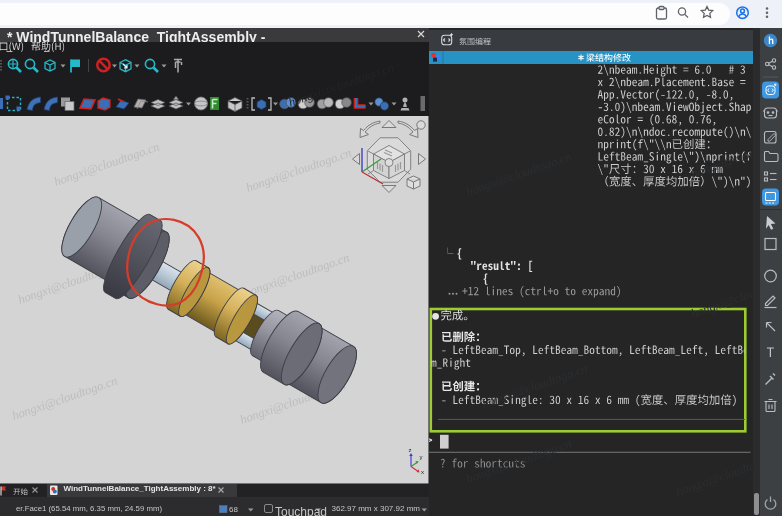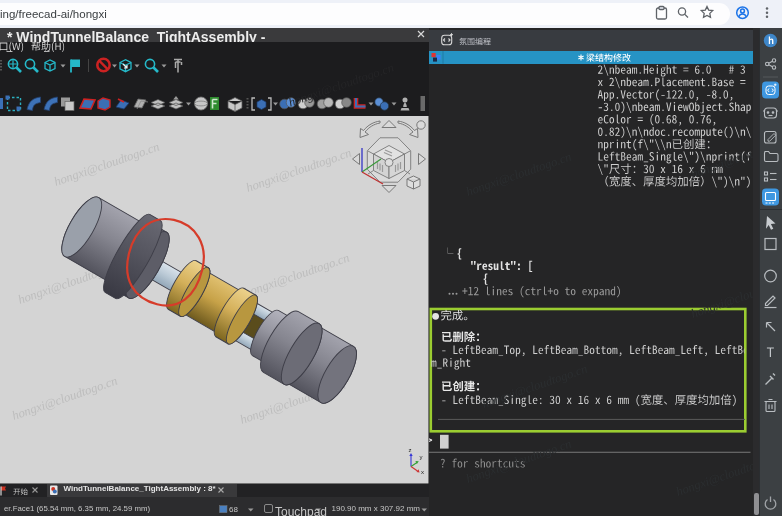--- a/index.html
+++ b/index.html
@@ -1,19 +1,18 @@
 <!DOCTYPE html>
 <html><head><meta charset="utf-8"><style>
 html,body{margin:0;padding:0;width:782px;height:516px;overflow:hidden;background:#141414;font-family:"Liberation Sans",sans-serif;}
 *{box-sizing:border-box}
 .abs{position:absolute}
 </style></head><body>
 <div class="abs" style="left:0;top:0;width:782px;height:28px;background:#eef1f8">
 <div class="abs" style="left:-20px;top:2.5px;width:750px;height:22px;border-radius:11px;background:#fdfdfe"></div>
-<div class="abs" style="left:0;top:0;width:140px;height:28px;font-size:11.5px;color:#3c4043;line-height:28px">ing/freecad-ai/hongxi</div>
 <svg style="position:absolute;left:0px;top:0px" width="782" height="28" viewBox="0 0 782 28">
       <g fill="none" stroke="#5f6368" stroke-width="1.3">
         <rect x="656.5" y="8" width="10" height="11" rx="1.5"></rect>
         <rect x="659" y="6.5" width="5" height="3" rx="1" fill="#eef1f8"></rect>
         <circle cx="682" cy="11.5" r="3.6"></circle>
         <path d="M684.6 14.1L688 17.5"></path>
         <path d="M707 6.5l1.7 3.6 4 .5-2.9 2.8.7 4-3.5-1.9-3.5 1.9.7-4-2.9-2.8 4-.5z"></path>
       </g>
       <g stroke="#1a73e8" fill="none" stroke-width="1.5">
         <circle cx="742.5" cy="12.7" r="5.8"></circle>
@@ -219,31 +218,31 @@
     <path d="M1 2.5v9" stroke="#d8d8d8" stroke-width="1.2"></path>
     <path d="M17.9 5.2V7.4H15.8V7V5.2ZM13.4 7.4V7.9H15.2C15.1 8.9 14.7 9.9 13.4 10.7C13.6 10.8 13.8 11 13.9 11.1C15.2 10.3 15.6 9.1 15.7 7.9H17.9V11.1H18.4V7.9H20.1V7.4H18.4V5.2H19.9V4.7H13.7V5.2H15.2V7L15.2 7.4ZM24 8V11.1H24.5V10.8H26.7V11.1H27.3V8ZM24.5 10.3V8.6H26.7V10.3ZM23.7 7.4C23.9 7.4 24.3 7.3 27 7.1C27.1 7.3 27.2 7.5 27.3 7.6L27.8 7.4C27.5 6.8 27 5.9 26.5 5.3L26.1 5.5C26.3 5.8 26.6 6.2 26.8 6.6L24.4 6.8C24.9 6.1 25.4 5.2 25.8 4.4L25.2 4.2C24.8 5.1 24.2 6.2 24 6.4C23.8 6.7 23.7 6.9 23.5 6.9C23.6 7.1 23.7 7.3 23.7 7.4ZM22 6.3H22.9C22.8 7.2 22.6 8 22.4 8.7C22.1 8.5 21.8 8.3 21.6 8.1C21.7 7.6 21.9 6.9 22 6.3ZM21 8.3C21.4 8.6 21.8 8.9 22.1 9.2C21.8 9.9 21.3 10.3 20.8 10.6C20.9 10.7 21.1 10.9 21.1 11.1C21.7 10.7 22.2 10.2 22.5 9.6C22.8 9.8 23.1 10.1 23.2 10.3L23.6 9.9C23.4 9.6 23.1 9.3 22.8 9.1C23.1 8.2 23.3 7.1 23.4 5.8L23.1 5.7L23 5.7H22.1C22.2 5.2 22.3 4.7 22.4 4.3L21.8 4.2C21.8 4.7 21.7 5.2 21.6 5.7H20.8V6.3H21.5C21.3 7 21.2 7.8 21 8.3Z" fill="#d0d0d0"></path>
     <path d="M32.5 3.5l5 5m0-5l-5 5" stroke="#999" stroke-width="1.1" fill="none"></path>
     <rect x="50" y="1.5" width="7.5" height="9.5" rx="1" fill="#e8e8e8"></rect>
     <circle cx="53.2" cy="5" r="2" fill="#cc3322"></circle>
     <circle cx="54.8" cy="7.5" r="2" fill="#3b6fb5"></circle>
     <path d="M218.5 3.5l5 5m0-5l-5 5" stroke="#aaa" stroke-width="1.1" fill="none"></path>
   </svg>
 <div class="abs" style="left:63.5px;top:484px;font-size:8px;font-weight:bold;color:#e5e5e5">WindTunnelBalance_TightAssembly : 8*</div>
 <div class="abs" style="left:0;top:497px;width:429px;height:19px;background:#2c2c2e"></div>
-<div class="abs" style="left:4px;top:503.5px;font-size:7.8px;color:#c6c6c6">er.Face1 (65.54 mm, 6.35 mm, 24.59 mm)</div>
+<div class="abs" style="left:16px;top:503.5px;font-size:7.8px;color:#c6c6c6">er.Face1 (65.54 mm, 6.35 mm, 24.59 mm)</div>
 <svg style="position:absolute;left:0px;top:497px" width="429" height="19" viewBox="0 0 429 19">
     <rect x="219.5" y="8.7" width="7.5" height="7" fill="#4a80c0" stroke="#777" stroke-width="0.5"></rect>
     <path d="M248 11.5h5.5l-2.75 3z" fill="#999"></path>
     <rect x="264.5" y="7.5" width="8" height="8" rx="1.5" fill="none" stroke="#8a8a8a" stroke-width="1"></rect>
     <path d="M315.5 11.5h5.5l-2.75 3z" fill="#999"></path>
     <path d="M421.5 11.5h5.5l-2.75 3z" fill="#999"></path>
   </svg>
 <div class="abs" style="left:229px;top:504.5px;font-size:8px;color:#c6c6c6">68</div>
 <div class="abs" style="left:275px;top:504.5px;font-size:12px;color:#c6c6c6">Touchpad</div>
-<div class="abs" style="left:331.5px;top:504px;font-size:8px;color:#c6c6c6">190.90 mm x 307.92 mm</div>
+<div class="abs" style="left:331.5px;top:504px;font-size:8px;color:#c6c6c6">362.97 mm x 307.92 mm</div>
 <div class="abs" style="left:429px;top:28px;width:330px;height:488px;background:#252526"></div>
 <div class="abs" style="left:429px;top:30px;width:324px;height:21px;background:#383b40"></div>
 <svg style="position:absolute;left:429px;top:28px" width="324" height="23" viewBox="0 0 324 23">
     <g fill="none" stroke="#d8d8d8" stroke-width="1.1">
       <rect x="12.7" y="7.3" width="10" height="9.4" rx="2.8"></rect>
       <path d="M16 10.5l-1.5 1.5 1.5 1.5M19.5 10.5l1.5 1.5-1.5 1.5"></path>
       <path d="M22.5 5.2v3M21 6.7h3" stroke-width="1"></path>
     </g>
     <path d="M32 11.4V11.9H36.9V11.4ZM32.1 9.8C31.7 10.6 31.1 11.4 30.3 11.9C30.5 12 30.7 12.2 30.9 12.3C31.3 11.9 31.8 11.5 32.2 10.9H37.5V10.4H32.5C32.6 10.3 32.6 10.1 32.7 9.9ZM34.1 13.1 33.6 13.2C34 14 34.8 14.7 35.5 15C35.6 14.9 35.7 14.7 35.8 14.6C36 16.1 36.3 17.1 37.1 17.1C37.5 17.1 37.7 16.7 37.7 15.7C37.6 15.7 37.4 15.5 37.3 15.4C37.3 16.1 37.2 16.5 37.1 16.5C36.5 16.5 36.4 14.5 36.3 12.4H31.2V12.9H35.7C35.8 13.5 35.8 14.1 35.8 14.6C35.1 14.3 34.4 13.7 34.1 13.1ZM32.3 13.1C31.9 13.7 31.2 14.3 30.5 14.7C30.6 14.7 30.8 14.9 30.9 15C31.1 14.9 31.3 14.8 31.5 14.6V15.1H32.3C32.2 15.9 31.8 16.4 30.7 16.7C30.8 16.8 31 17 31 17.1C32.3 16.7 32.7 16.1 32.9 15.1H34.1C34.1 16 34 16.4 33.9 16.5C33.9 16.5 33.8 16.5 33.7 16.5C33.6 16.5 33.3 16.5 33 16.5C33 16.6 33.1 16.8 33.1 17C33.4 17 33.8 17 34 17C34.2 17 34.3 16.9 34.4 16.8C34.6 16.6 34.6 16.1 34.7 14.8C34.7 14.8 34.7 14.6 34.7 14.6H31.6C32 14.2 32.5 13.8 32.8 13.2ZM39.8 11.5V12H41.7V12.7H40.1V13.1H41.7V13.8H39.7V14.3H41.7V16H42.2V14.3H43.7C43.7 14.8 43.6 15 43.5 15.1C43.5 15.1 43.4 15.1 43.3 15.1C43.2 15.1 42.9 15.1 42.7 15.1C42.7 15.2 42.8 15.4 42.8 15.6C43.1 15.6 43.4 15.6 43.5 15.6C43.7 15.6 43.8 15.5 44 15.4C44.1 15.3 44.2 14.9 44.3 14.1C44.3 14 44.3 13.8 44.3 13.8H42.2V13.1H43.9V12.7H42.2V12H44.2V11.5H42.2V10.9H41.7V11.5ZM38.7 10.1V17.1H39.2V16.7H44.8V17.1H45.4V10.1ZM39.2 16.2V10.6H44.8V16.2ZM46.3 16.1 46.5 16.6C47.1 16.4 48 16 48.8 15.7L48.7 15.2C47.8 15.5 46.9 15.9 46.3 16.1ZM46.5 13.1C46.6 13.1 46.8 13 47.6 12.9C47.3 13.4 47.1 13.8 46.9 14C46.7 14.3 46.5 14.5 46.4 14.5C46.4 14.7 46.5 14.9 46.5 15C46.7 14.9 46.9 14.9 48.7 14.5C48.7 14.3 48.7 14.1 48.7 14L47.3 14.2C47.9 13.5 48.5 12.6 48.9 11.7L48.4 11.4C48.3 11.8 48.1 12.1 48 12.4L47.1 12.5C47.5 11.8 48 10.9 48.3 10L47.7 9.8C47.4 10.7 46.9 11.8 46.7 12.1C46.6 12.3 46.4 12.5 46.3 12.6C46.4 12.7 46.5 13 46.5 13.1ZM51 13.7V14.9H50.3V13.7ZM51.4 13.7H52V14.9H51.4ZM49.8 13.2V17.1H50.3V15.4H51V16.9H51.4V15.4H52V16.9H52.4V15.4H53V16.6C53 16.6 52.9 16.6 52.9 16.6C52.8 16.6 52.7 16.6 52.5 16.6C52.6 16.8 52.6 16.9 52.6 17.1C52.9 17.1 53.1 17.1 53.3 17C53.4 16.9 53.4 16.8 53.4 16.6V13.2L53 13.2ZM52.4 13.7H53V14.9H52.4ZM50.8 9.9C51 10.1 51.1 10.4 51.2 10.6H49.3V12.4C49.3 13.6 49.2 15.4 48.5 16.7C48.6 16.7 48.9 16.9 49 17C49.7 15.7 49.9 13.8 49.9 12.5H53.4V10.6H51.8C51.7 10.4 51.6 10 51.4 9.7ZM49.9 11.2H52.8V12H49.9ZM58.3 10.6H60.7V12.1H58.3ZM57.7 10.1V12.6H61.3V10.1ZM57.6 14.8V15.3H59.2V16.4H57V16.9H61.7V16.4H59.7V15.3H61.4V14.8H59.7V13.9H61.5V13.3H57.4V13.9H59.2V14.8ZM56.9 9.9C56.3 10.2 55.2 10.4 54.3 10.5C54.4 10.7 54.5 10.9 54.5 11C54.9 11 55.3 10.9 55.7 10.8V12H54.4V12.6H55.6C55.3 13.5 54.7 14.6 54.2 15.1C54.3 15.3 54.5 15.5 54.5 15.7C54.9 15.2 55.4 14.4 55.7 13.6V17.1H56.3V13.7C56.6 14 56.9 14.4 57 14.7L57.4 14.2C57.2 14 56.5 13.3 56.3 13.1V12.6H57.3V12H56.3V10.7C56.7 10.6 57 10.5 57.3 10.4Z" fill="#c8cad0"></path>
   </svg>

